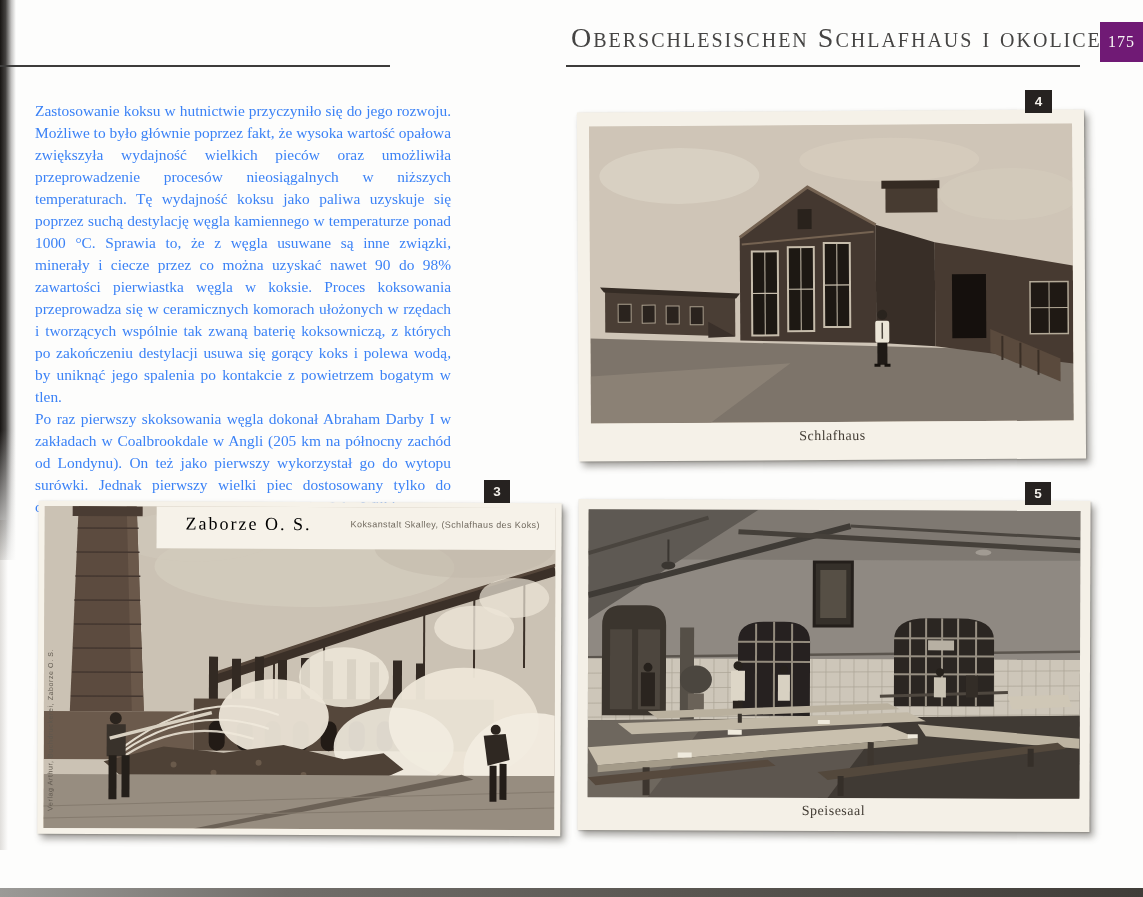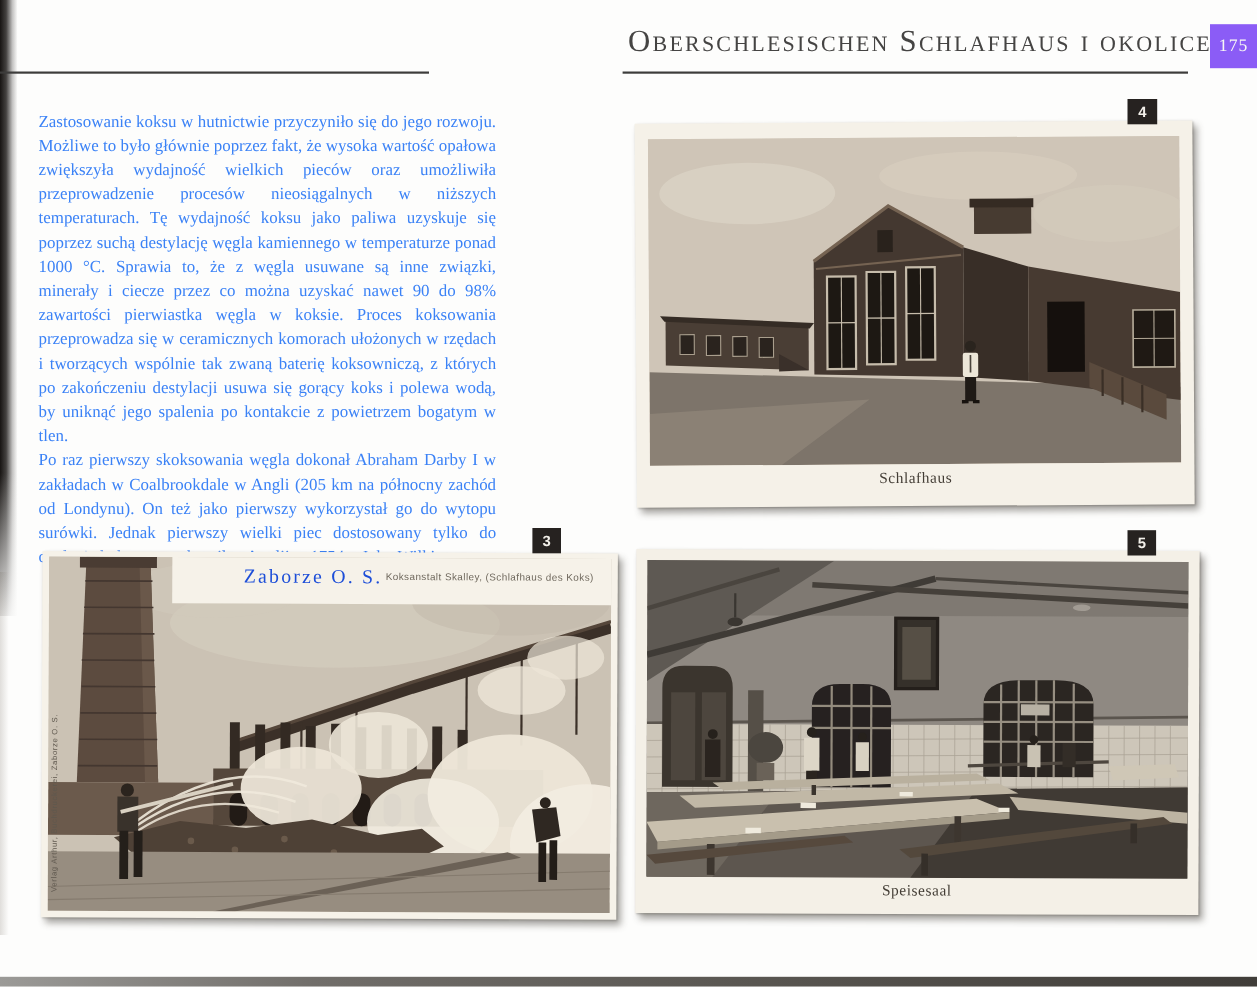--- a/index.html
+++ b/index.html
@@ -17,42 +17,42 @@
     background:linear-gradient(to right,rgba(120,112,102,.22),rgba(120,112,102,0));}
   .bottom-edge{position:absolute;left:0;bottom:0;width:100%;height:9px;
     background:linear-gradient(to right,#9b9a97,#716e6a 25%,#595651 60%,#403d39);}
   
   .page-title{position:absolute;left:571px;top:22px;width:520px;
     font-family:"Liberation Serif",serif;font-variant:small-caps;font-weight:400;
     font-size:28px;letter-spacing:2px;color:#454443;white-space:nowrap;}
   .rule-left{position:absolute;left:0;top:65px;width:390px;height:2px;background:#3d3c3b;}
   .rule-right{position:absolute;left:566px;top:65px;width:514px;height:2px;background:#3d3c3b;}
   .page-number{position:absolute;left:1100px;top:22px;width:43px;height:40px;
-    background:#8b5cf6;color:#f7f7f5;display:flex;align-items:center;justify-content:center;
+    background:#701a75;color:#f7f7f5;display:flex;align-items:center;justify-content:center;
     font-family:"Liberation Serif",serif;font-size:16px;letter-spacing:1px;}
   
   .article{position:absolute;left:35px;top:100px;width:416px;
     font-size:15.4px;line-height:22px;color:#3b82f6;text-align:justify;}
   .article p{margin:0;}
   
   .postcard{position:absolute;box-shadow:4px 5px 7px rgba(60,55,48,.45),1px 1px 2px rgba(60,55,48,.3);}
   .photo{position:absolute;overflow:hidden;}
   .caption{position:absolute;left:0;width:100%;text-align:center;
     font-family:"Liberation Serif",serif;font-size:14px;color:#433d35;letter-spacing:.5px;}
   .num-badge{position:absolute;background:#262220;color:#f2efe9;
     font-family:"Liberation Sans",sans-serif;font-weight:700;font-size:13.5px;
     display:flex;align-items:center;justify-content:center;}
   #card4{left:578px;top:111px;width:507px;height:349px;background:#f5f1e8;transform:rotate(-.35deg);}
   #card4 .photo{left:12px;top:14px;width:483px;height:297px;background:#cfc5b7;}
   #card4 .caption{top:317px;}
   #card3{left:38px;top:502px;width:523px;height:333px;background:#f6f2e9;transform:rotate(.25deg);}
   #card3 .photo{left:6px;top:5px;width:511px;height:322px;background:#cbc2b4;}
   .title-band{position:absolute;left:118px;top:5px;width:399px;height:42px;background:#f6f2e9;}
   .pc3-title{position:absolute;left:147px;top:12px;font-family:"Liberation Serif",serif;
-    font-size:18px;letter-spacing:2px;color:#1d4ed8;margin-left:36px;}
+    font-size:18px;letter-spacing:2px;color:#000000;}
   .pc3-subtitle{position:absolute;left:312px;top:17px;font-family:"Liberation Sans",sans-serif;
     font-size:9px;letter-spacing:.4px;color:#6f685d;white-space:nowrap;}
   .pc3-publisher{position:absolute;left:9px;top:310px;transform-origin:0 0;transform:rotate(-90deg);
     font-family:"Liberation Sans",sans-serif;font-size:7px;letter-spacing:.6px;color:#5f584e;white-space:nowrap;}
   #card5{left:578px;top:500px;width:512px;height:331px;background:#f4f0e7;transform:rotate(.2deg);}
   #card5 .photo{left:10px;top:10px;width:492px;height:288px;background:#8f8982;}
   #card5 .caption{top:303px;}
   #badge4{left:1025px;top:90px;width:27px;height:23px;}
   #badge3{left:484px;top:480px;width:26px;height:23px;}
   #badge5{left:1025px;top:482px;width:26px;height:23px;}

